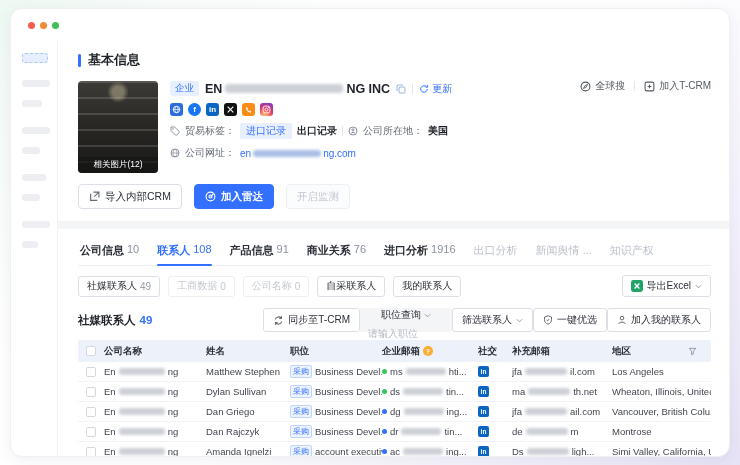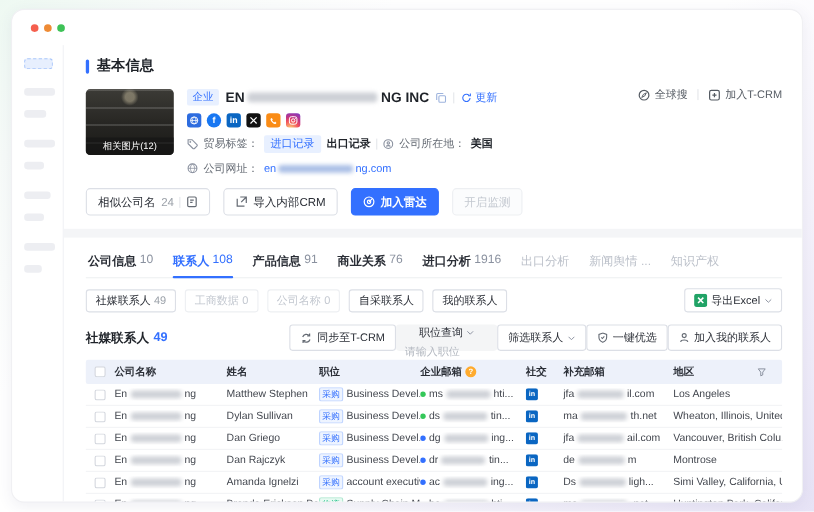--- a/index.html
+++ b/index.html
@@ -20,21 +20,21 @@
   .sk.gap { margin-bottom:20px; }
 
   .main { flex:1; min-width:0; }
   .pad { padding:6px 18px 0 20px; position:relative; }
 
   .title-row { display:flex; align-items:center; gap:7px; margin-top:4px; }
   .title-bar { width:3px; height:13px; background:#3370ff; border-radius:1.5px; }
   .page-title { font-size:13px; font-weight:700; }
 
   .company-area { display:flex; gap:12px; margin-top:12px; position:relative; }
-  .photo { width:80px; height:60px; border-radius:4px; overflow:hidden; position:relative; flex:none;
+  .photo { width:80px; height:92px; border-radius:4px; overflow:hidden; position:relative; flex:none;
            background:linear-gradient(180deg,#3c3b36 0%,#262522 55%,#191917 100%);text-decoration:underline; }
   .photo::before { content:""; position:absolute; inset:0;
            background:repeating-linear-gradient(180deg, rgba(255,255,255,.14) 0 2px, transparent 2px 16px),
                       radial-gradient(circle at 50% 12%, rgba(255,240,200,.35) 0 6%, transparent 12%); }
   .photo-cap { position:absolute; left:0; right:0; bottom:0; background:rgba(20,20,20,.68); color:#fff;
            font-size:8.5px; text-align:center; padding:2px 0; }
 
   .cinfo { display:flex; flex-direction:column; gap:7px; min-width:0; }
   .name-row { display:flex; align-items:center; gap:6px; }
   .tag-ent { font-size:9.5px; color:#3370ff; background:#e8f0ff; border-radius:2px; padding:1px 5px; flex:none; }
@@ -254,29 +254,20 @@
                 <rect x="1" y="1" width="8" height="8" rx="1.5" fill="none" stroke="#555b63"></rect>
                 <path d="M3.3 5h3.4M5 3.3v3.4" stroke="#555b63"></path>
               </svg>
               <span>加入T-CRM</span>
             </span>
           </div>
         </div>
 
         <div class="action-row">
           <button class="btn">
-            <span>相似公司名</span>
-            <span class="cnt">24</span>
-            <span class="vdiv"></span>
-            <svg width="11" height="11" viewBox="0 0 10 10">
-              <rect x="1.5" y="1" width="7" height="8" rx="1" fill="none" stroke="#646a73"></rect>
-              <path d="M3.5 3.5h3M3.5 5.5h2" stroke="#646a73"></path>
-            </svg>
-          </button>
-          <button class="btn">
             <svg width="11" height="11" viewBox="0 0 10 10">
               <path d="M1.5 2.5v6h6" fill="none" stroke="#646a73"></path>
               <path d="M4 1h5v5M9 1L4.8 5.2" fill="none" stroke="#646a73"></path>
             </svg>
             <span>导入内部CRM</span>
           </button>
           <button class="btn btn-primary">
             <svg width="11" height="11" viewBox="0 0 10 10">
               <circle cx="5" cy="5" r="4" fill="none" stroke="#fff"></circle>
               <circle cx="5" cy="5" r="1.4" fill="none" stroke="#fff"></circle>

